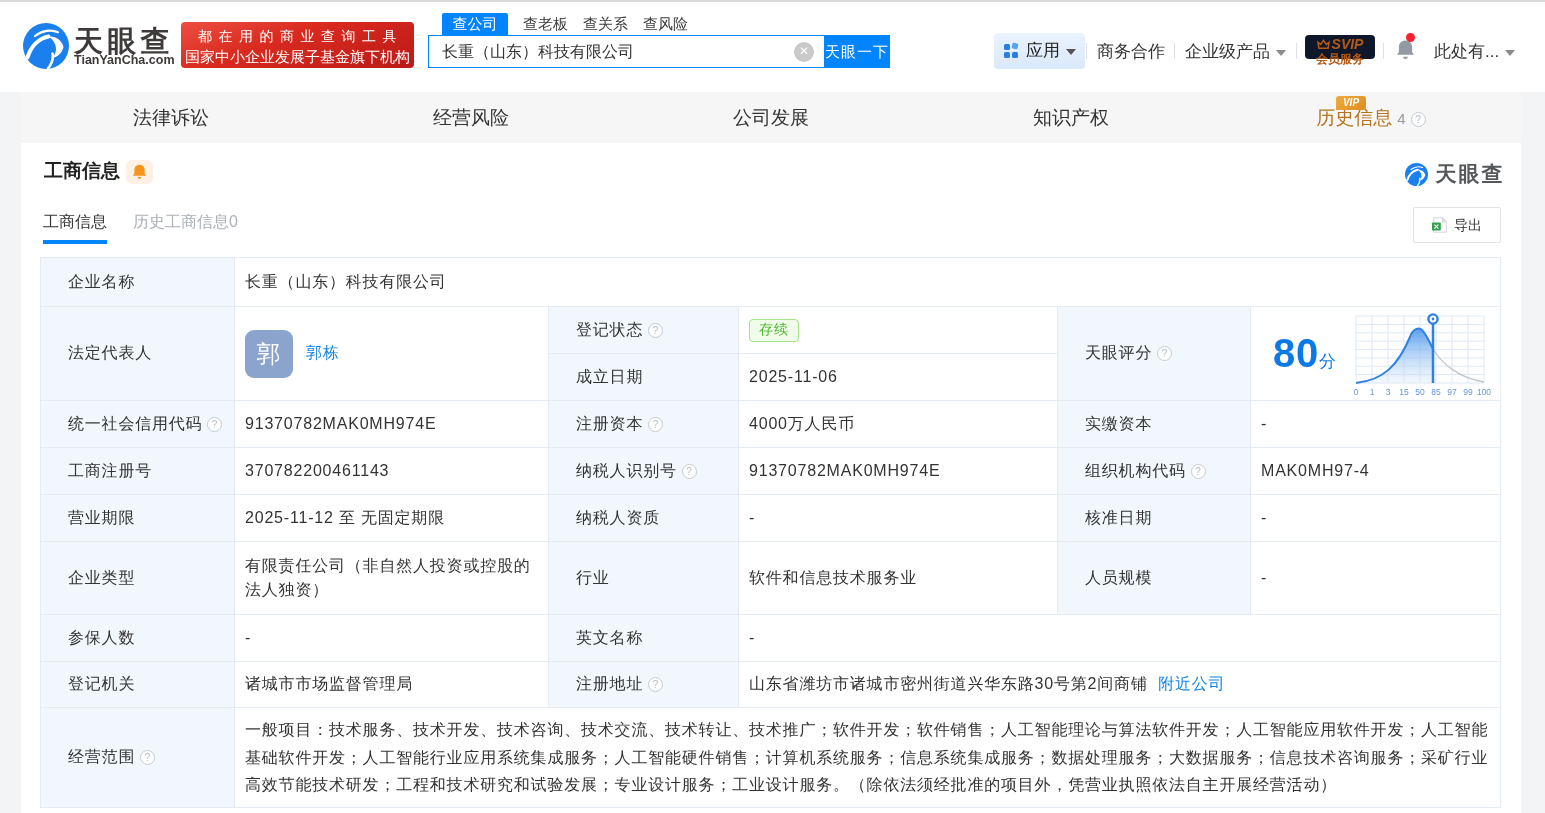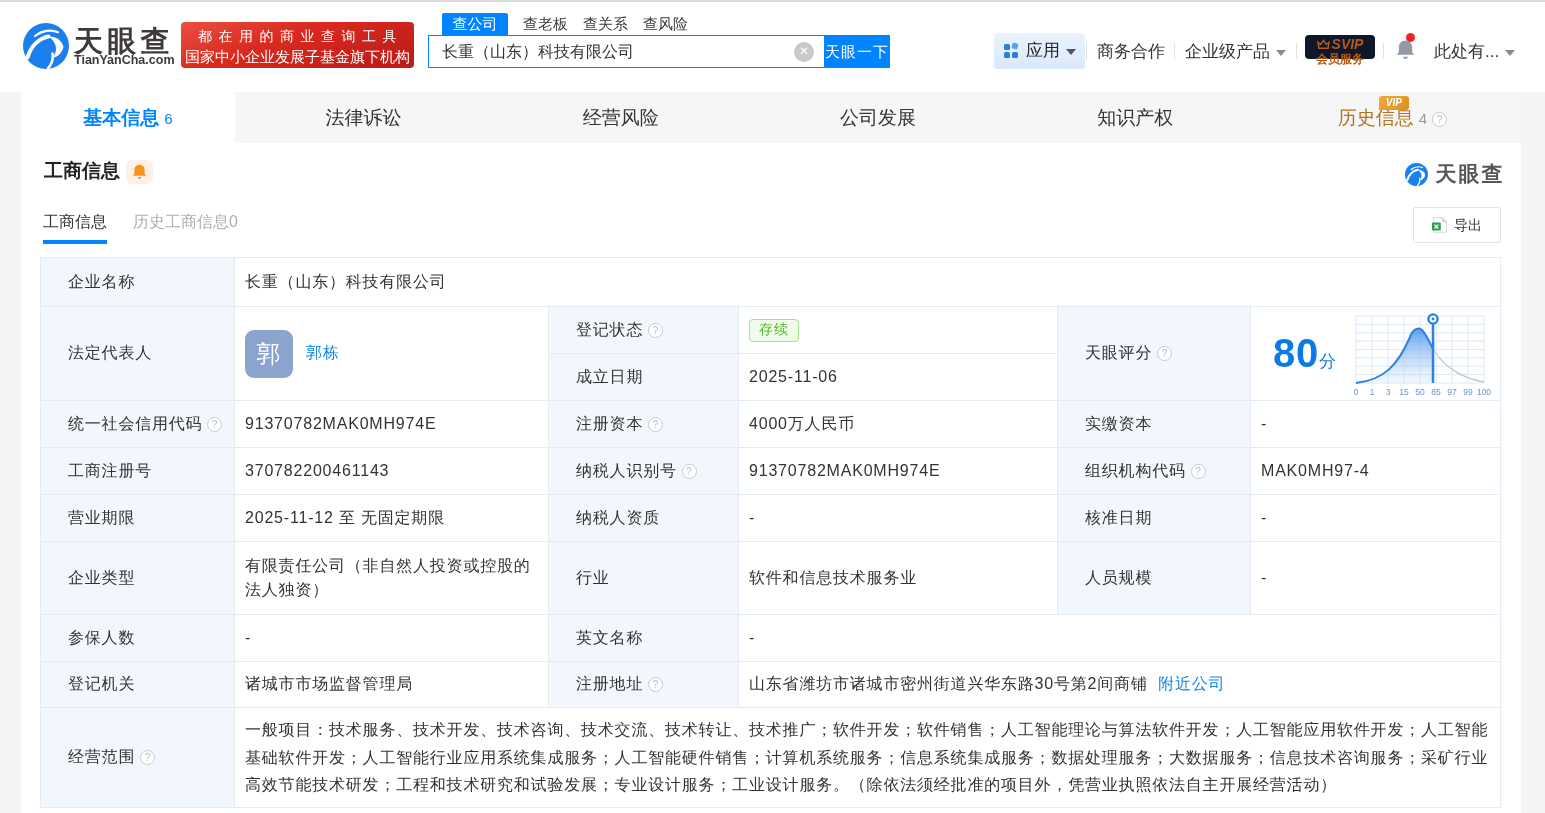--- a/index.html
+++ b/index.html
@@ -99,21 +99,20 @@
   <div class="abs vline" style="left:1383px"></div>
   <svg class="abs" style="left:1396px;top:37px" width="19" height="22" viewBox="0 0 20 22">
       <path d="M10 1 C5.5 1 3 4.5 3 8 L3 13 L1 16 L19 16 L17 13 L17 8 C17 4.5 14.5 1 10 1 Z" fill="#949aa3"></path>
       <path d="M7.5 18 a2.5 2.5 0 0 0 5 0 Z" fill="#949aa3"></path>
     </svg>
   <div class="abs belldot"></div>
   <div class="abs rtxt" style="left:1434px">此处有...<span class="caret"></span></div>
 </div>
 <div class="tabbar">
   <div class="tl"></div>
-  <div class="t t0">基本信息<span>6</span></div>
   <div class="t">法律诉讼</div>
   <div class="t">经营风险</div>
   <div class="t">公司发展</div>
   <div class="t">知识产权</div>
   <div class="t thist">历史信息<span class="n4">4</span><span class="qmark">?</span><span class="vipbadge">VIP</span></div>
   <div class="tr"></div>
 </div>
 <div class="card">
   <div class="abs h2">工商信息</div>
   <div class="abs bellchip"><svg width="15" height="16" viewBox="0 0 20 22" style="vertical-align:-3px">

